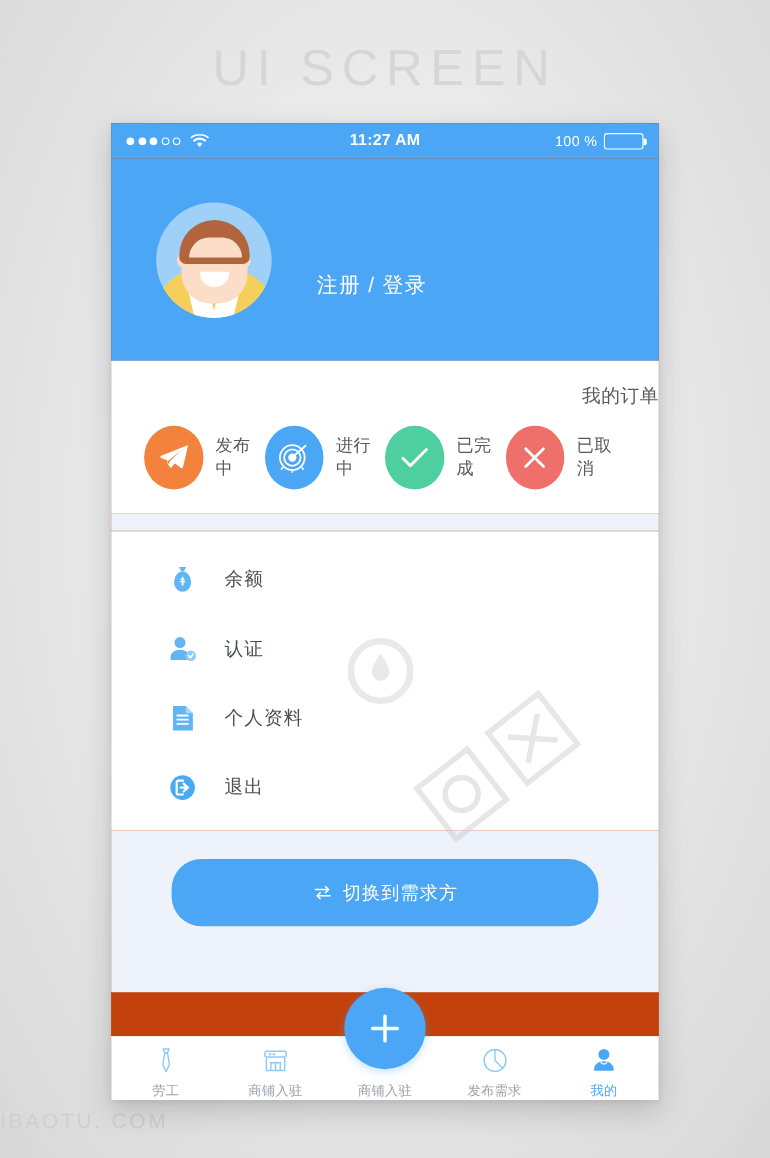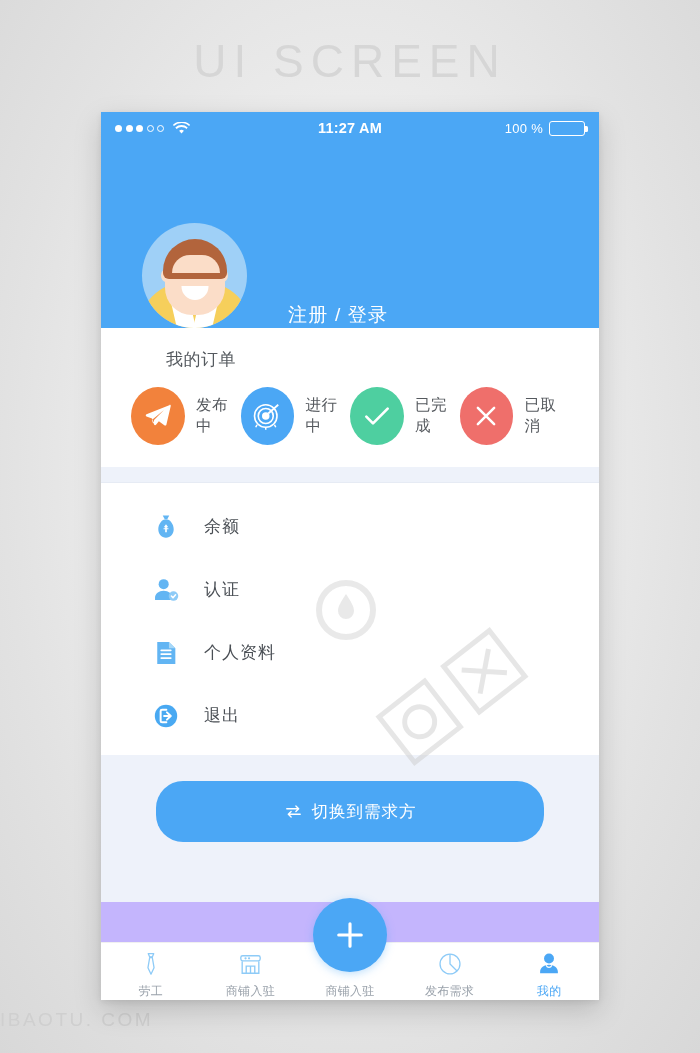--- a/index.html
+++ b/index.html
@@ -28,21 +28,21 @@
     font-size:19px; letter-spacing:2.5px;
     color:#cfcfcf;
     user-select:none;
   }
 
   
   .phone {
     position:absolute;
     left:101px; top:112px;
     width:498px; height:888px;
-    background:#c4b5fd;
+    background:#c2410c;
     overflow:hidden;
     box-shadow:0 10px 26px rgba(0,0,0,.17), 0 2px 6px rgba(0,0,0,.08);
   }
 
   
   .statusbar {
     height:32px; background:#4BA7F5;
     display:flex; align-items:center;
     padding:0 14px;
     color:#ffffff;
@@ -61,21 +61,21 @@
   }
   .batt:after {
     content:""; position:absolute; right:-4px; top:4px;
     width:2.6px; height:6px; background:#ffffff; border-radius:0 1.5px 1.5px 0;
   }
   .batt-fill { width:100%; height:100%; background:#ffffff; border-radius:1px; }
 
   
   .header {
     height:184px; background:#4BA7F5;
-    display:flex; align-items:flex-end;
+    display:flex; align-items:center;
     padding:0 0 0 41px;
   }
   .avatar {
     width:105px; height:105px; border-radius:50%;
     background:#9fd0f7;
     position:relative; overflow:hidden; flex:none;
   }
   .av-shirt {
     position:absolute; left:50%; bottom:-13px; transform:translateX(-50%);
     width:118px; height:60px; border-radius:54px 54px 0 0;
@@ -119,20 +119,21 @@
     margin-left:41px;
     color:#ffffff; font-size:19px; letter-spacing:1.2px;
     margin-top:46px;
   }
 
   
   .orders { background:#ffffff; padding:20px 0 22px; }
   .section-title {
     font-size:17px; color:#555a5f; margin-left:65px; margin-bottom:16px;
     letter-spacing:.5px;
+    text-align:right;
   }
   .order-row { display:flex; padding:0 30px; }
   .order-item {
     flex:1; display:flex; flex-direction:row; align-items:center; gap:11px;
   }
   .order-circle {
     width:58px; height:58px; border-radius:50%;
     display:flex; align-items:center; justify-content:center;
   }
   .order-label { font-size:15.5px; color:#55595e; letter-spacing:.5px; }

